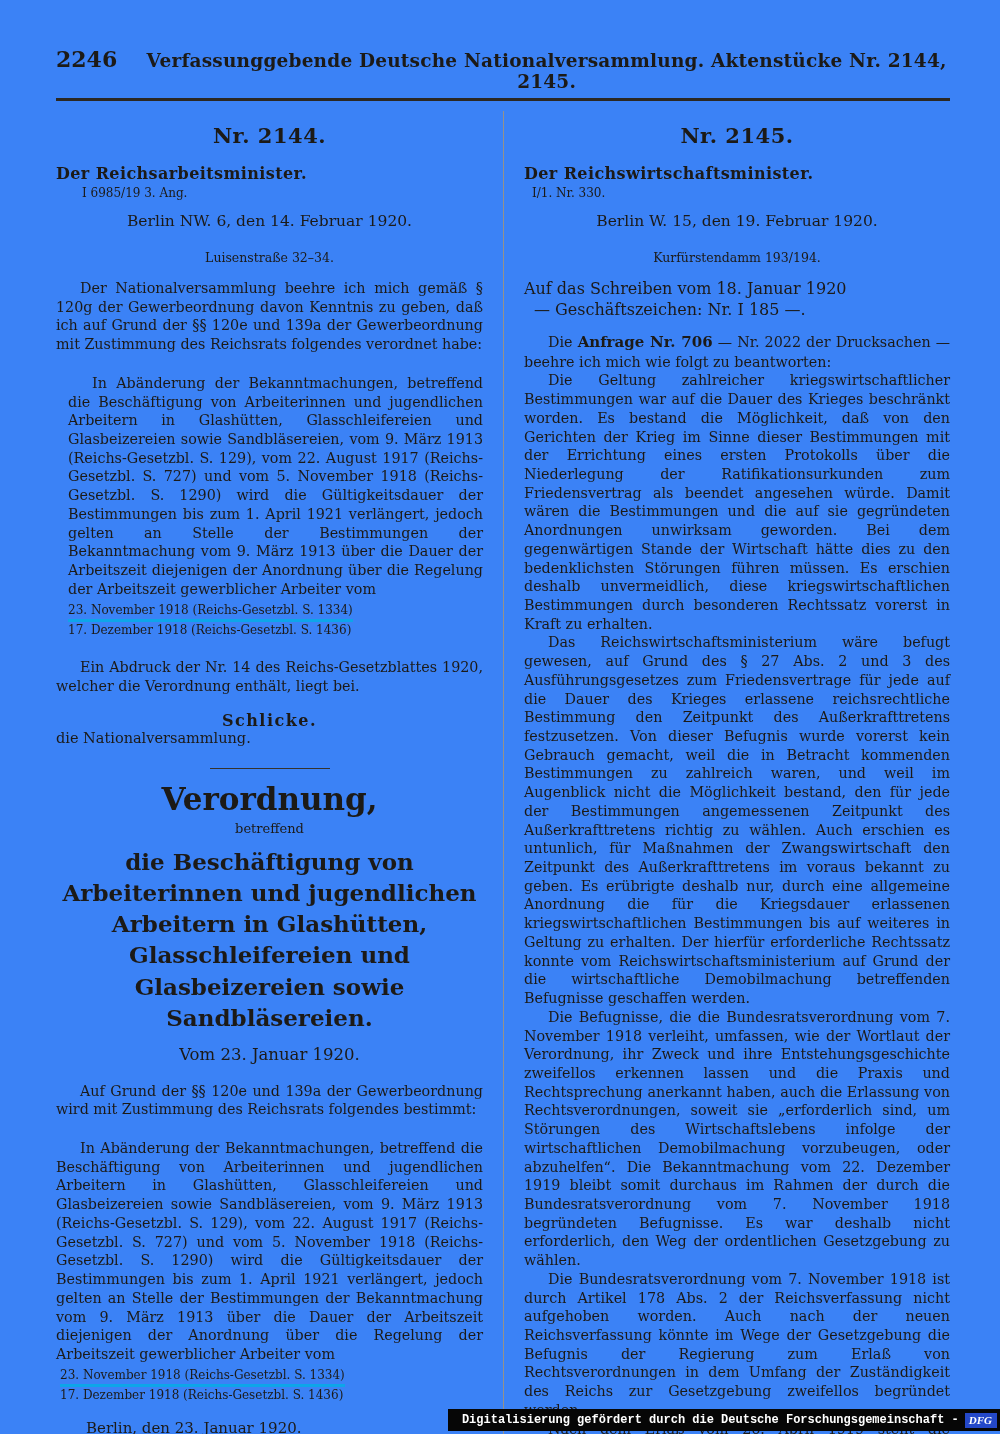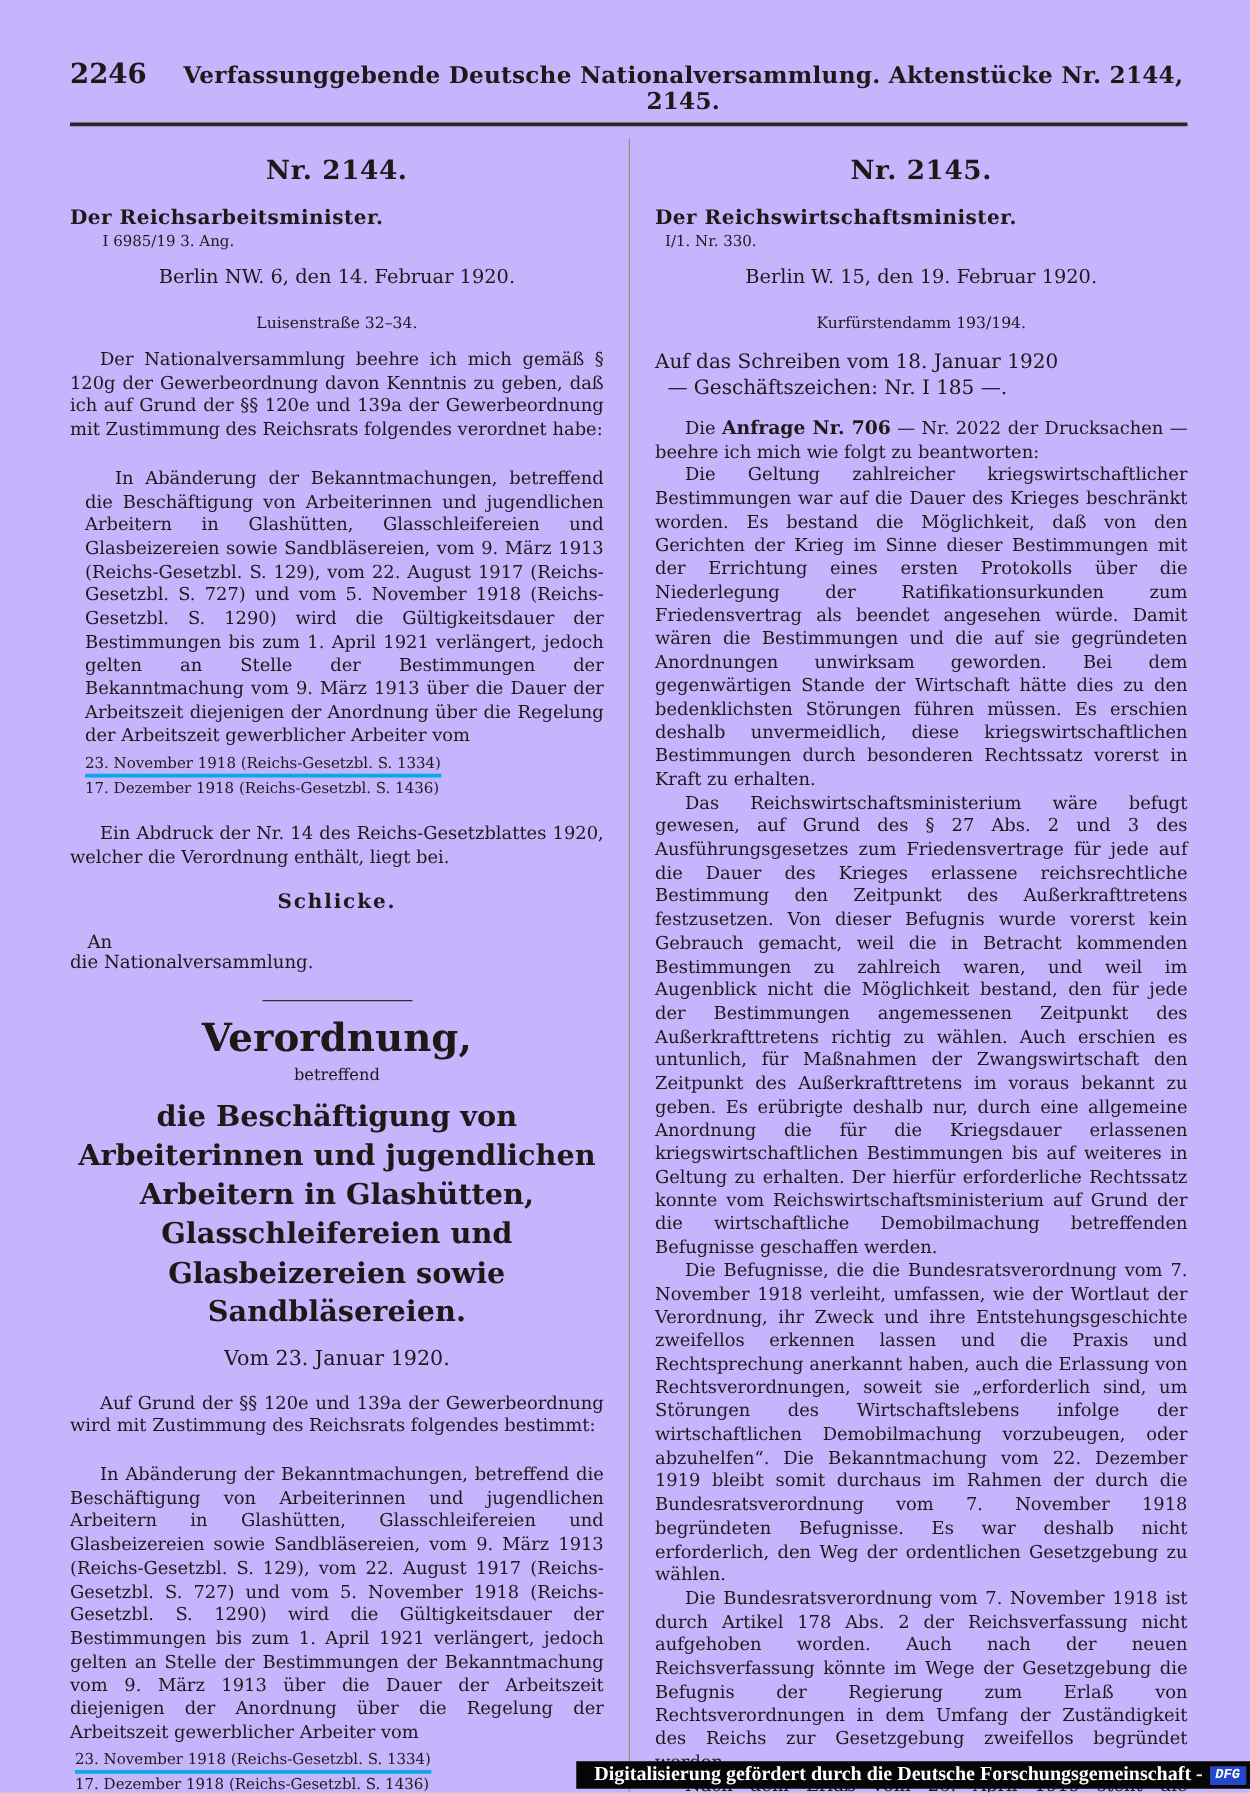--- a/index.html
+++ b/index.html
@@ -2,21 +2,21 @@
 <html lang="de"><head>
 <meta charset="utf-8">
 <style>
   * { box-sizing: border-box; margin: 0; padding: 0; }
   html, body { background: #d6d5d2; }
   .page {
     position: relative;
     width: 1000px;
     height: 1434px;
     margin: 0 auto;
-    background: #c4b5fd;
+    background: #3b82f6;
     color: #1c1a17;
     font-family: "DejaVu Serif", "Liberation Serif", serif;
     overflow: hidden;
   }
   .page-inner { position: absolute; inset: 0; padding: 46px 50px 0 56px; }
 
   
   .header-row {
     display: flex;
     align-items: baseline;
@@ -84,29 +84,29 @@
     bottom: 3px;
     height: 22px;
     display: flex;
     align-items: center;
     gap: 6px;
     background: #060606;
     padding: 0 3px 0 14px;
   }
   .footer-text {
     color: #ffffff;
-    font-family: Liberation Serif, serif;
-    font-size: 16px;
+    font-family: Liberation Mono, monospace;
+    font-size: 12px;
     font-weight: bold;
     white-space: nowrap;
   }
   .dfg-logo {
     background: #2448c8;
     color: #ffffff;
-    font-family: Liberation Mono, monospace;
+    font-family: Liberation Serif, serif;
     font-size: 11px;
     font-weight: bold;
     font-style: italic;
     padding: 2px 5px 2px 4px;
     line-height: 1;
   }
 </style>
 </head>
 <body>
 
@@ -132,21 +132,20 @@
         <p class="body-text mt-s block-indent">In Abänderung der Bekanntmachungen, betreffend die Beschäftigung von Arbeiterinnen und jugendlichen Arbeitern in Glashütten, Glasschleifereien und Glasbeizereien sowie Sandbläsereien, vom 9. März 1913 (Reichs-Gesetzbl. S. 129), vom 22. August 1917 (Reichs-Gesetzbl. S. 727) und vom 5. November 1918 (Reichs-Gesetzbl. S. 1290) wird die Gültigkeitsdauer der Bestimmungen bis zum 1. April 1921 verlängert, jedoch gelten an Stelle der Bestimmungen der Bekanntmachung vom 9. März 1913 über die Dauer der Arbeitszeit diejenigen der Anordnung über die Regelung der Arbeitszeit gewerblicher Arbeiter vom</p>
 
         <div class="date-stack">
           <span class="top">23. November 1918 (Reichs-Gesetzbl. S. 1334)</span>
           <span class="bottom">17. Dezember 1918 (Reichs-Gesetzbl. S. 1436)</span>
         </div>
 
         <p class="body-text mt-s">Ein Abdruck der Nr. 14 des Reichs-Gesetzblattes 1920, welcher die Verordnung enthält, liegt bei.</p>
 
         <div class="signature">Schlicke.</div>
-        <div class="to-line1">An</div>
         <div class="to-line2">die Nationalversammlung.</div>
 
         <hr class="short-divider">
 
         <div class="vo-title">Verordnung,</div>
         <div class="vo-betreffend">betreffend</div>
         <div class="vo-heading">die Beschäftigung von Arbeiterinnen und jugendlichen Arbeitern in Glashütten, Glasschleifereien und Glasbeizereien sowie Sandbläsereien.</div>
         <div class="vo-date">Vom 23. Januar 1920.</div>
 
         <p class="body-text mt-l">Auf Grund der §§ 120e und 139a der Gewerbeordnung wird mit Zustimmung des Reichsrats folgendes bestimmt:</p>

